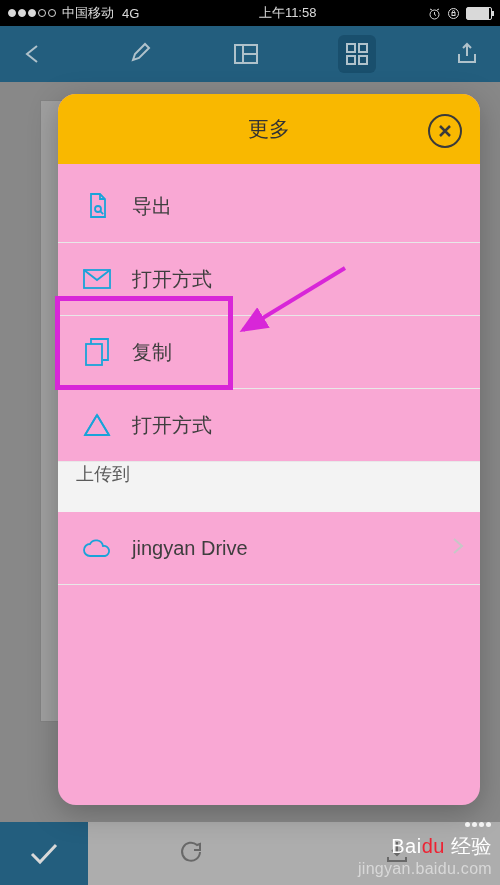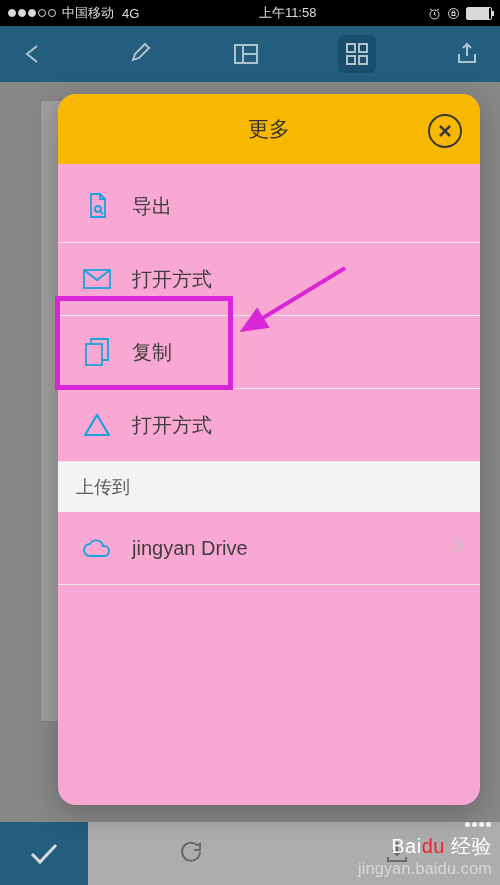--- a/index.html
+++ b/index.html
@@ -43,21 +43,21 @@
 .modal .mh .close{position:absolute;right:18px;top:20px;width:30px;height:30px;border:2.5px solid #3a3a3a;border-radius:50%;display:flex;align-items:center;justify-content:center}
 .modal .mh .close svg{stroke:#3a3a3a;stroke-width:2.5}
 
 .modal .list{padding-top:6px}
 .modal .item{display:flex;align-items:center;height:72px;padding:0 16px 0 22px;border-bottom:1px solid #e8e8e8;position:relative}
 .modal .item .ic{width:34px;display:flex;justify-content:center;margin-right:18px}
 .modal .item .ic svg{stroke:#1aa3d9;fill:none;stroke-width:1.8}
 .modal .item .lbl{font-size:20px;color:#3e3e3e}
 .modal .item .chev{position:absolute;right:16px}
 .modal .item .chev svg{stroke:#c7c7c7;fill:none;stroke-width:2}
-.modal .section{height:50px;background:#f3f3f3;display:flex;align-items:center;padding-left:18px;color:#5a5a5a;font-size:18px}
+.modal .section{height:50px;background:#f3f3f3;display:flex;padding-left:18px;color:#5a5a5a;font-size:18px}
 
 
 .annot{position:absolute;border:5px solid #d826d8;z-index:6;pointer-events:none}
 .arrow{position:absolute;z-index:6;pointer-events:none}
 
 
 .wm{position:absolute;right:8px;bottom:7px;z-index:10;color:#fff;text-align:right;font-family:Arial}
 .wm .b{font-size:20px;font-weight:600;letter-spacing:.5px}
 .wm .b span{font-weight:300}
 .wm .u{font-size:16px;color:#d8d8d8;letter-spacing:.3px}

